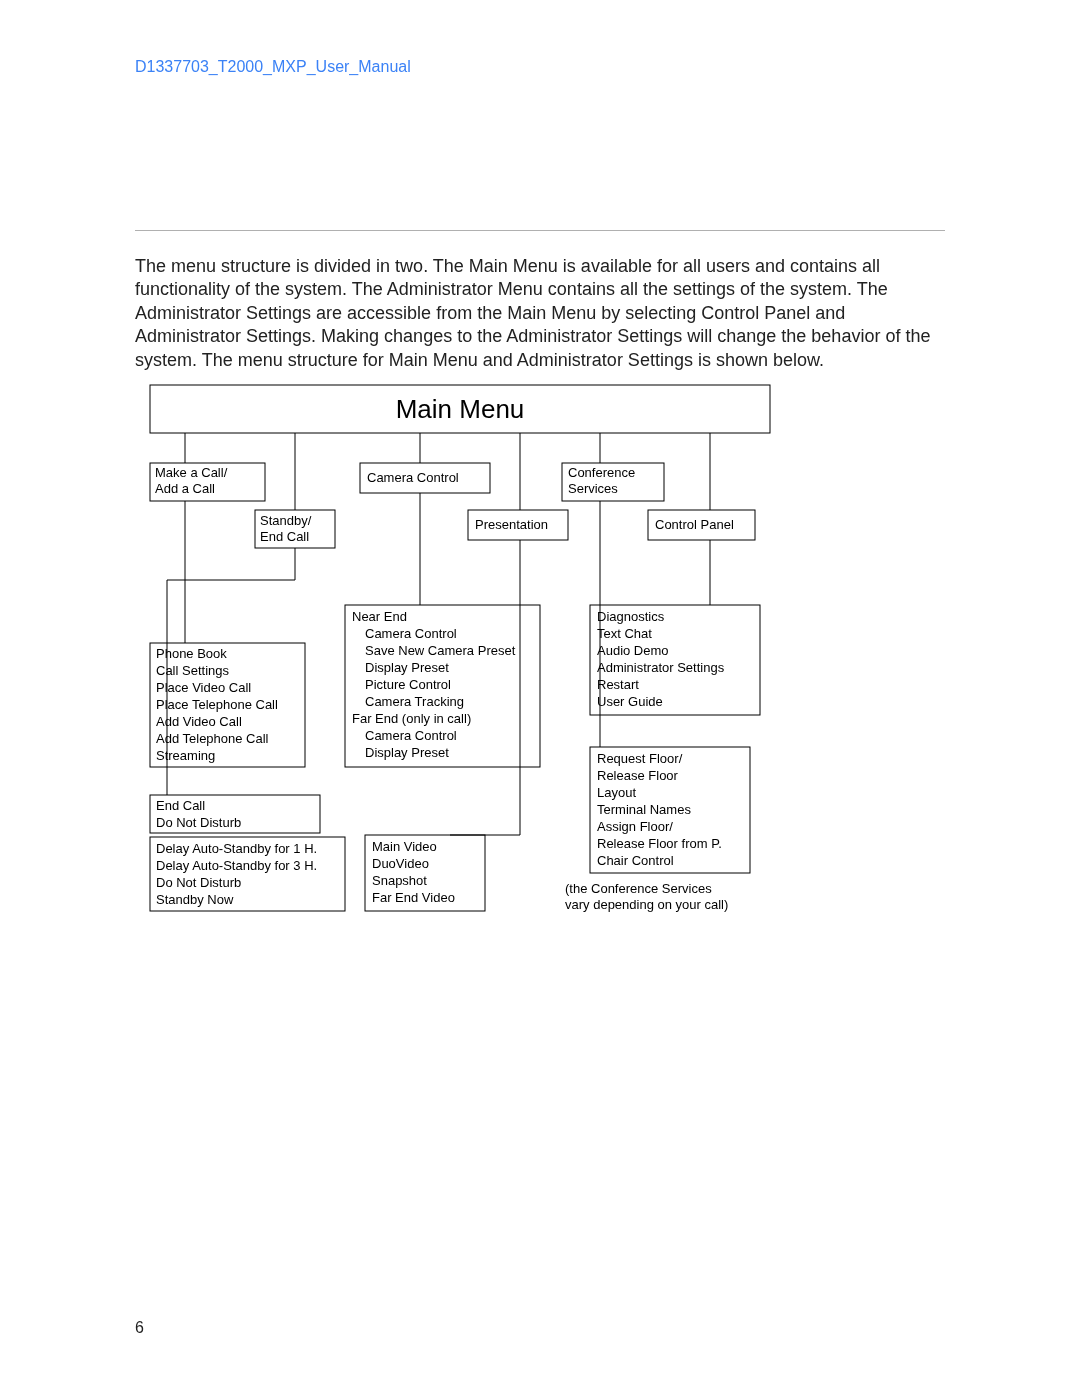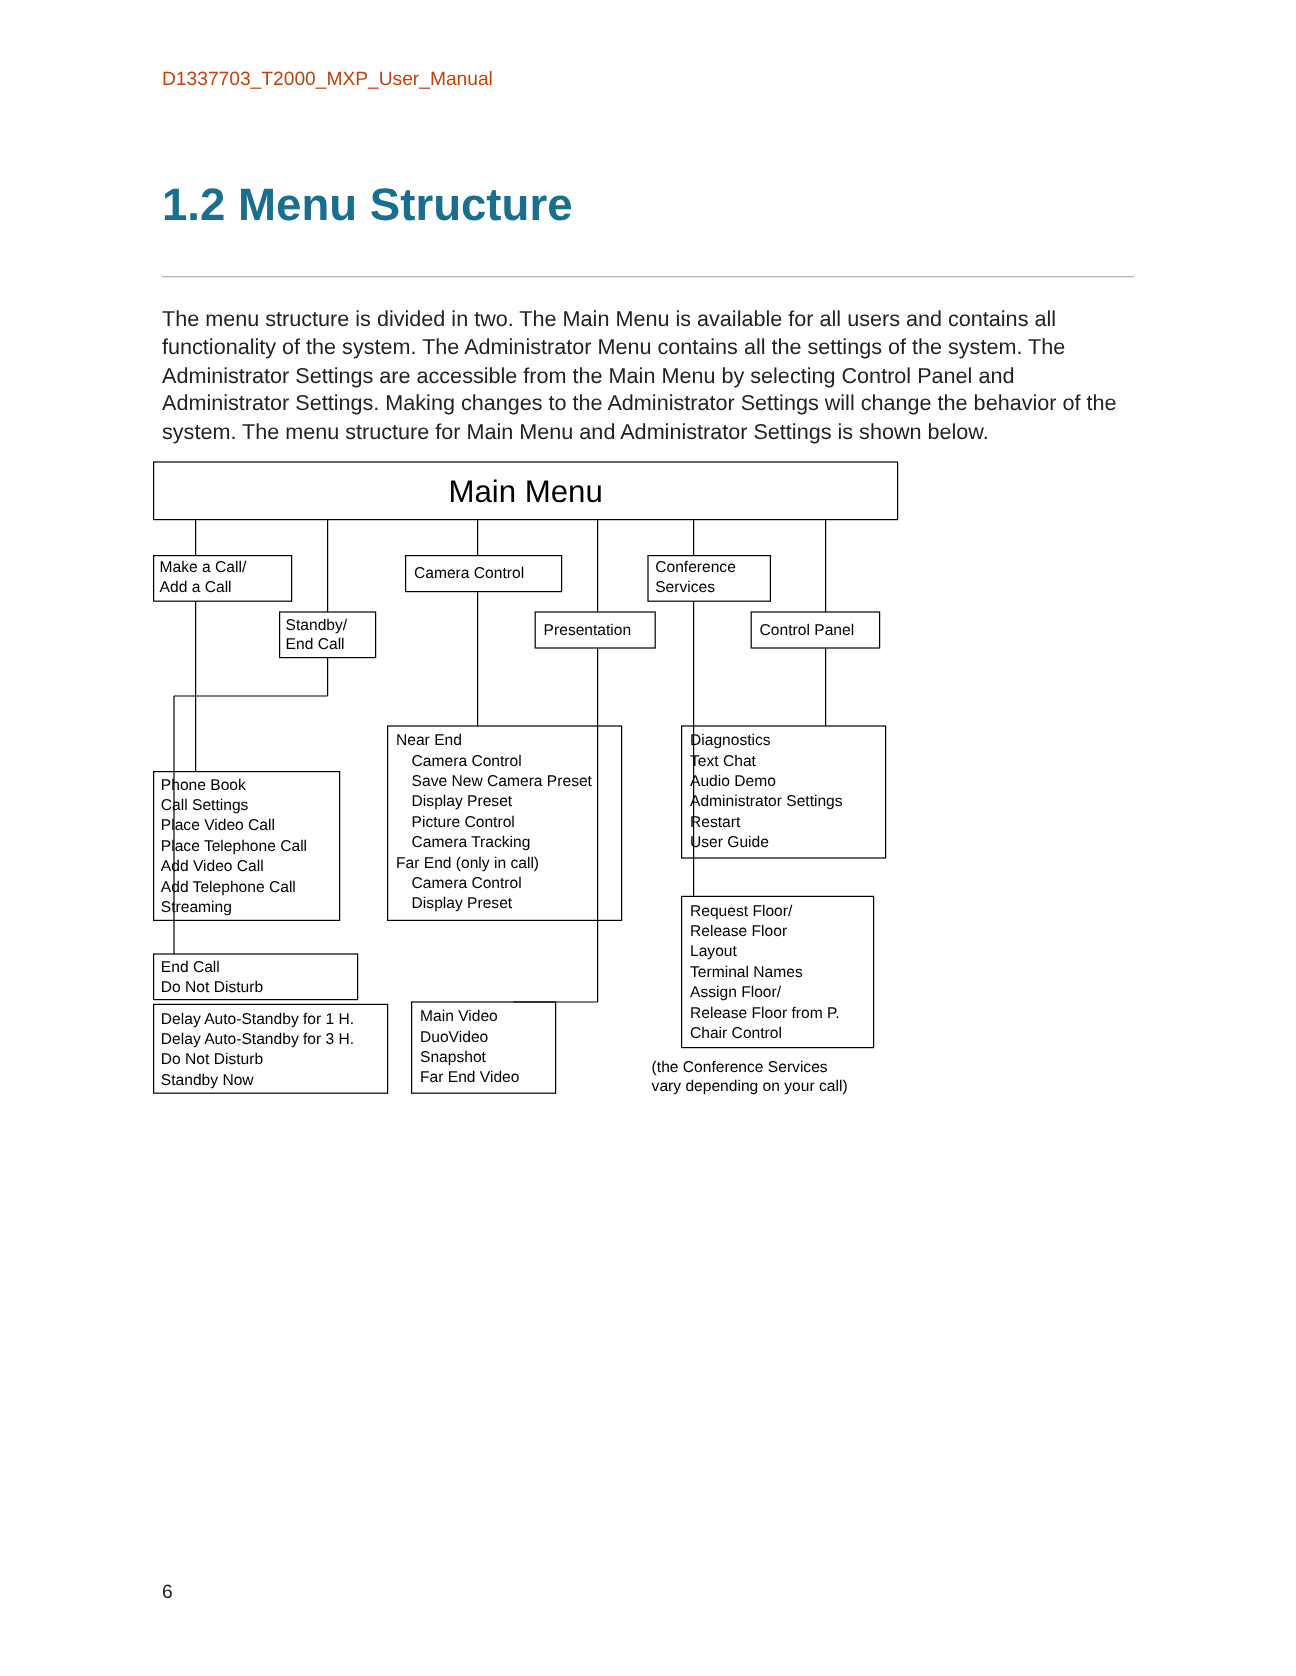--- a/index.html
+++ b/index.html
@@ -9,21 +9,21 @@
     position:relative;
     font-family:Arial,Helvetica,sans-serif;
     color:#222;
     box-sizing:border-box;
   }
   .header-text{
     position:absolute;
     left:135px;
     top:58px;
     font-size:16px;
-    color:#c2410c;
+    color:#3b82f6;
   }
   .section-title{
     position:absolute;
     left:135px;
     top:150px;
     font-size:38px;
     font-weight:bold;
     color:#1a6e8e;
   }
   .rule{
@@ -38,21 +38,21 @@
     position:absolute;
     left:135px;
     top:255px;
     width:810px;
     font-size:18px;
     line-height:1.3;
     color:#222;
   }
   .diagram{
     position:absolute;
-    left:128px;
+    left:150px;
     top:385px;
     width:620px;
     height:560px;
     text-align:right;
   }
   .diagram svg{overflow:visible;}
   .box{fill:none;stroke:#000;stroke-width:1;}
   .ln{stroke:#000;stroke-width:1;fill:none;}
   .t{font-family:Arial,Helvetica,sans-serif;fill:#000;}
   .t.big{font-size:26px;}
@@ -65,21 +65,20 @@
     color:#222;
   }
 </style>
 </head>
 <body>
 
 <div class="page">
 
   <div class="header-text">D1337703_T2000_MXP_User_Manual</div>
 
-  <div class="section-title">1.2 Menu Structure</div>
 
   <div class="rule"></div>
 
   <div class="body-text">The menu structure is divided in two. The Main Menu is available for all users and contains all functionality of the system. The Administrator Menu contains all the settings of the system. The Administrator Settings are accessible from the Main Menu by selecting Control Panel and Administrator Settings. Making changes to the Administrator Settings will change the behavior of the system. The menu structure for Main Menu and Administrator Settings is shown below.</div>
 
   <div class="diagram">
     <svg width="620" height="560">
 
       <rect class="box" x="0" y="0" width="620" height="48"></rect>
       <text class="t big" x="310" y="33" text-anchor="middle">Main Menu</text>

